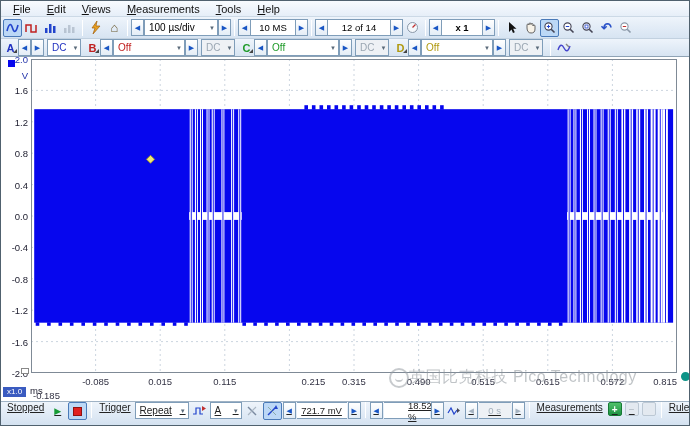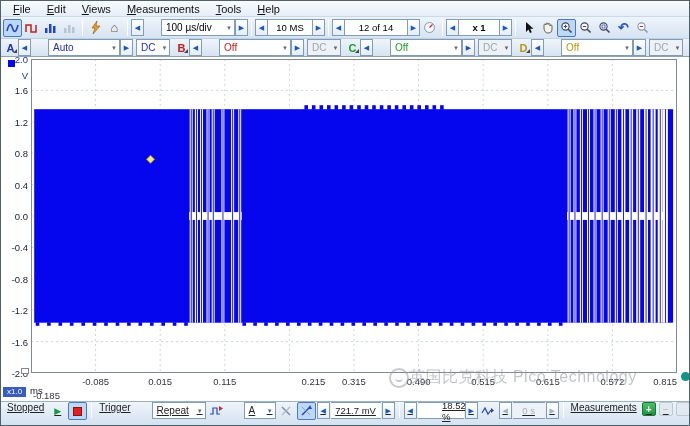--- a/index.html
+++ b/index.html
@@ -25,21 +25,21 @@
 
   
   .tbtn { height:18px; min-width:19px; border:1px solid transparent; border-radius:2px;
           display:inline-flex; align-items:center; justify-content:center; background:transparent; flex:none; }
   .tbtn.selected { background:#bcd8f6; border-color:#4a7ab8; }
   .tbtn.disabled  { opacity:.45; }
   .spinbtn { width:13px; height:17px; border:1px solid #7f9db9; background:linear-gradient(#fff,#e4edf6);
              color:#1a56c4; font-size:7px; display:inline-flex; align-items:center; justify-content:center; flex:none; }
   .spinbtn.disabled { color:#a4b2c0; }
   .combo { height:17px; background:#fff; border:1px solid #7f9db9; display:inline-flex;
-           align-items:center; padding:0 2px 0 4px; gap:3px; flex:none; font-size:10px;margin-left:17px; }
+           align-items:center; padding:0 2px 0 4px; gap:3px; flex:none; font-size:10px; }
   .combo .dd { color:#5a6a7a; font-size:6px; margin-left:auto; padding-left:3px; }
   .combo.disabled { background:#eef1f5; color:#9aa6b2; }
   .spinval { height:17px; background:#fff; border:1px solid #7f9db9; border-left:none; border-right:none;
              display:inline-flex; align-items:center; justify-content:center; flex:none; font-size:9.5px; }
   .spinval.disabled { background:#eef1f5; color:#a4b0bc; }
   .sb-label { padding:0 3px; flex:none; }
   .mbtn { width:14px; height:14px; border:1px solid #8fa5ba; border-radius:2px; flex:none;
           display:inline-flex; align-items:center; justify-content:center; font-size:10px;
           background:linear-gradient(#fdfefe,#e6eef6); margin:0 1px; }
   .mbtn.add { background:linear-gradient(#4fc06a,#1e9242); color:#fff; font-weight:bold; border-color:#167a34; }
@@ -185,24 +185,20 @@
           <line x1="3.8" y1="5.5" x2="7.2" y2="5.5" stroke="#c03030"></line>
         </svg>
       </span>
   </div>
 
   <div class="chanbar">
     <span id="chan-items" style="display:flex;align-items:center;">
         <span style="display: flex; align-items: center; margin-right: 4px;">
           <span class="chan-letter" style="color:#2030c0;">A</span>
           <span class="spinbtn">◀</span>
-          <span class="combo" style="width:72px;color:#2030c0;">
-            <span>Auto</span>
-            <span class="dd">▼</span>
-          </span>
           <span class="spinbtn">▶</span>
           <span class="combo" style="width:34px;margin-left:3px;color:#2030c0;">
             <span>DC</span>
             <span class="dd">▼</span>
           </span>
         </span>
         <span style="display: flex; align-items: center; margin-right: 4px;">
           <span class="chan-letter" style="color:#c02020;">B</span>
           <span class="spinbtn">◀</span>
           <span class="combo" style="width:72px;color:#c02020;">

